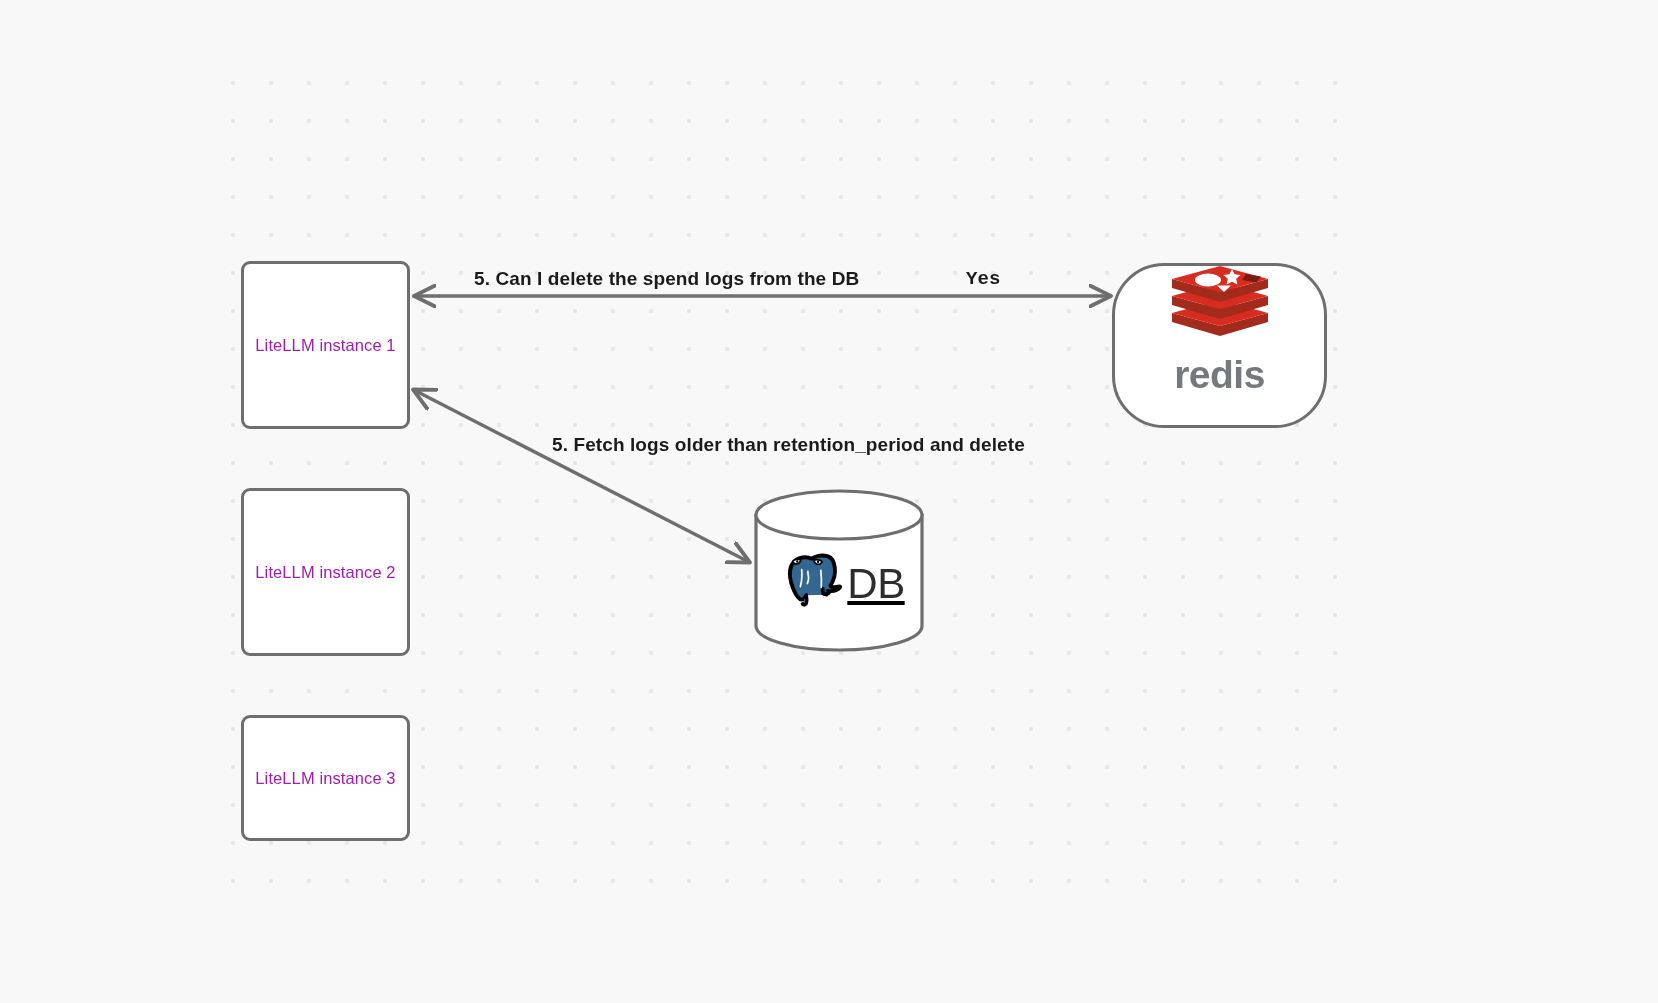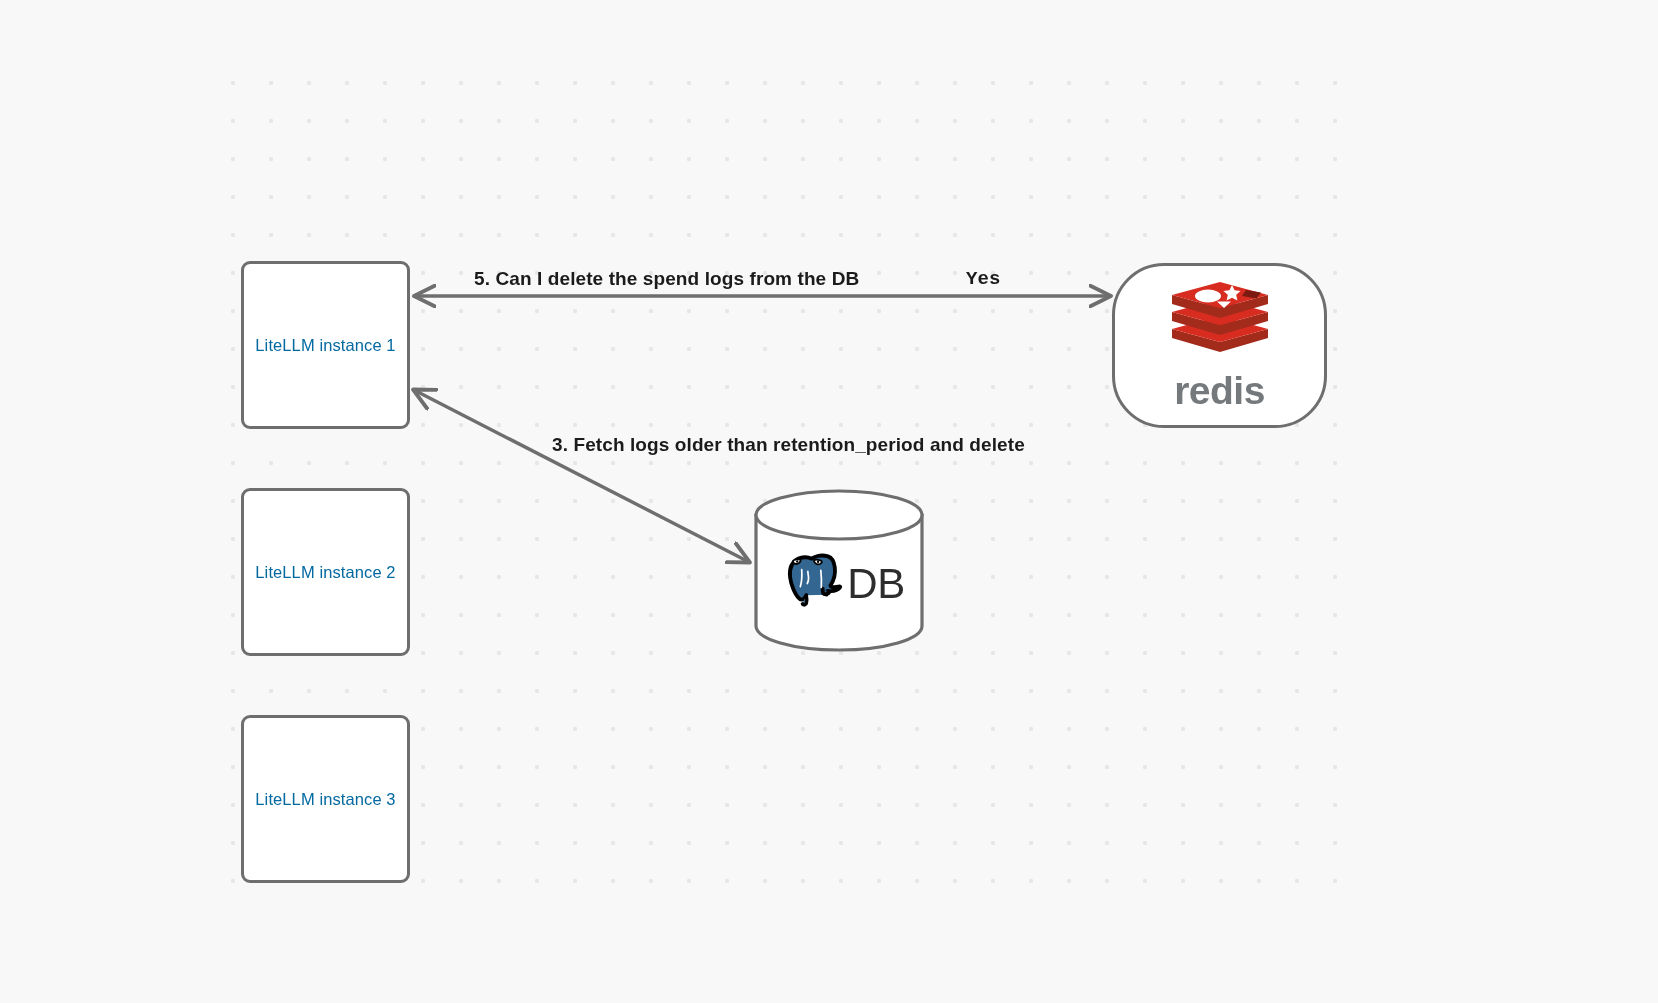--- a/index.html
+++ b/index.html
@@ -33,44 +33,43 @@
     background: #ffffff;
     border: 3px solid #6e6e6e;
     border-radius: 9px;
     box-sizing: border-box;
     display: flex;
     align-items: center;
     justify-content: center;
   }
   .node-label {
     font-size: 16.5px;
-    color: #0369a1;
+    color: #a21caf;
     font-family: "Liberation Sans", sans-serif;
     letter-spacing: 0.1px;
     white-space: nowrap;
   }
   #litellm-1 { left: 241px; top: 261px; width: 169px; height: 168px; }
   #litellm-2 { left: 241px; top: 488px; width: 169px; height: 168px; }
-  #litellm-3 { left: 241px; top: 715px; width: 169px; height: 168px; }
+  #litellm-3 { left: 241px; top: 715px; width: 169px; height: 126px; }
 
   
   #redis-node {
     position: absolute;
     left: 1112px;
     top: 263px;
     width: 215px;
     height: 165px;
     background: #ffffff;
     border: 3px solid #6e6e6e;
     border-radius: 52px;
     box-sizing: border-box;
     display: flex;
     flex-direction: column;
     align-items: center;
-    justify-content: center;
   }
   #redis-logo-wrap {
     display: flex;
     flex-direction: column;
     align-items: center;
     justify-content: center;
     margin-top: -2px;
   }
   .redis-wordmark {
     font-family: "Liberation Sans", sans-serif;
@@ -92,20 +91,21 @@
   }
   #db-content {
     position: absolute;
     left: 0; top: 0; right: 0; bottom: 0;
     display: flex;
     align-items: center;
     justify-content: center;
     gap: 4px;
     padding-top: 26px;
     box-sizing: border-box;
+    text-decoration: underline;
   }
   .db-text {
     font-family: "Liberation Sans", sans-serif;
     font-size: 42px;
     color: #2d2d2d;
     letter-spacing: -0.5px;
     line-height: 1;
     margin-left: -2px;
   }
 
@@ -153,21 +153,21 @@
     <line x1="415" y1="296" x2="1110" y2="296" stroke="#6e6e6e" stroke-width="3.4" marker-start="url(#arrow-start)" marker-end="url(#arrow-end)"></line>
 
       LiteLLM instance 1 (diagonal) --&gt;
     <line x1="749" y1="562" x2="414" y2="390" stroke="#6e6e6e" stroke-width="3.4" marker-start="url(#arrow-start)" marker-end="url(#arrow-end)"></line>
   </svg>
 
   <div class="edge-label" id="label-1">5.  Can I delete the spend logs from the DB</div>
 
   <div class="edge-label" id="label-1-yes">Yes</div>
 
-  <div class="edge-label" id="label-2">3.  Fetch logs older than retention_period and delete</div>
+  <div class="edge-label" id="label-2">5.  Fetch logs older than retention_period and delete</div>
 
   <div class="node-box" id="litellm-1">
     <span class="node-label">LiteLLM instance 1</span>
   </div>
 
   <div class="node-box" id="litellm-2">
     <span class="node-label">LiteLLM instance 2</span>
   </div>
 
   <div class="node-box" id="litellm-3">

